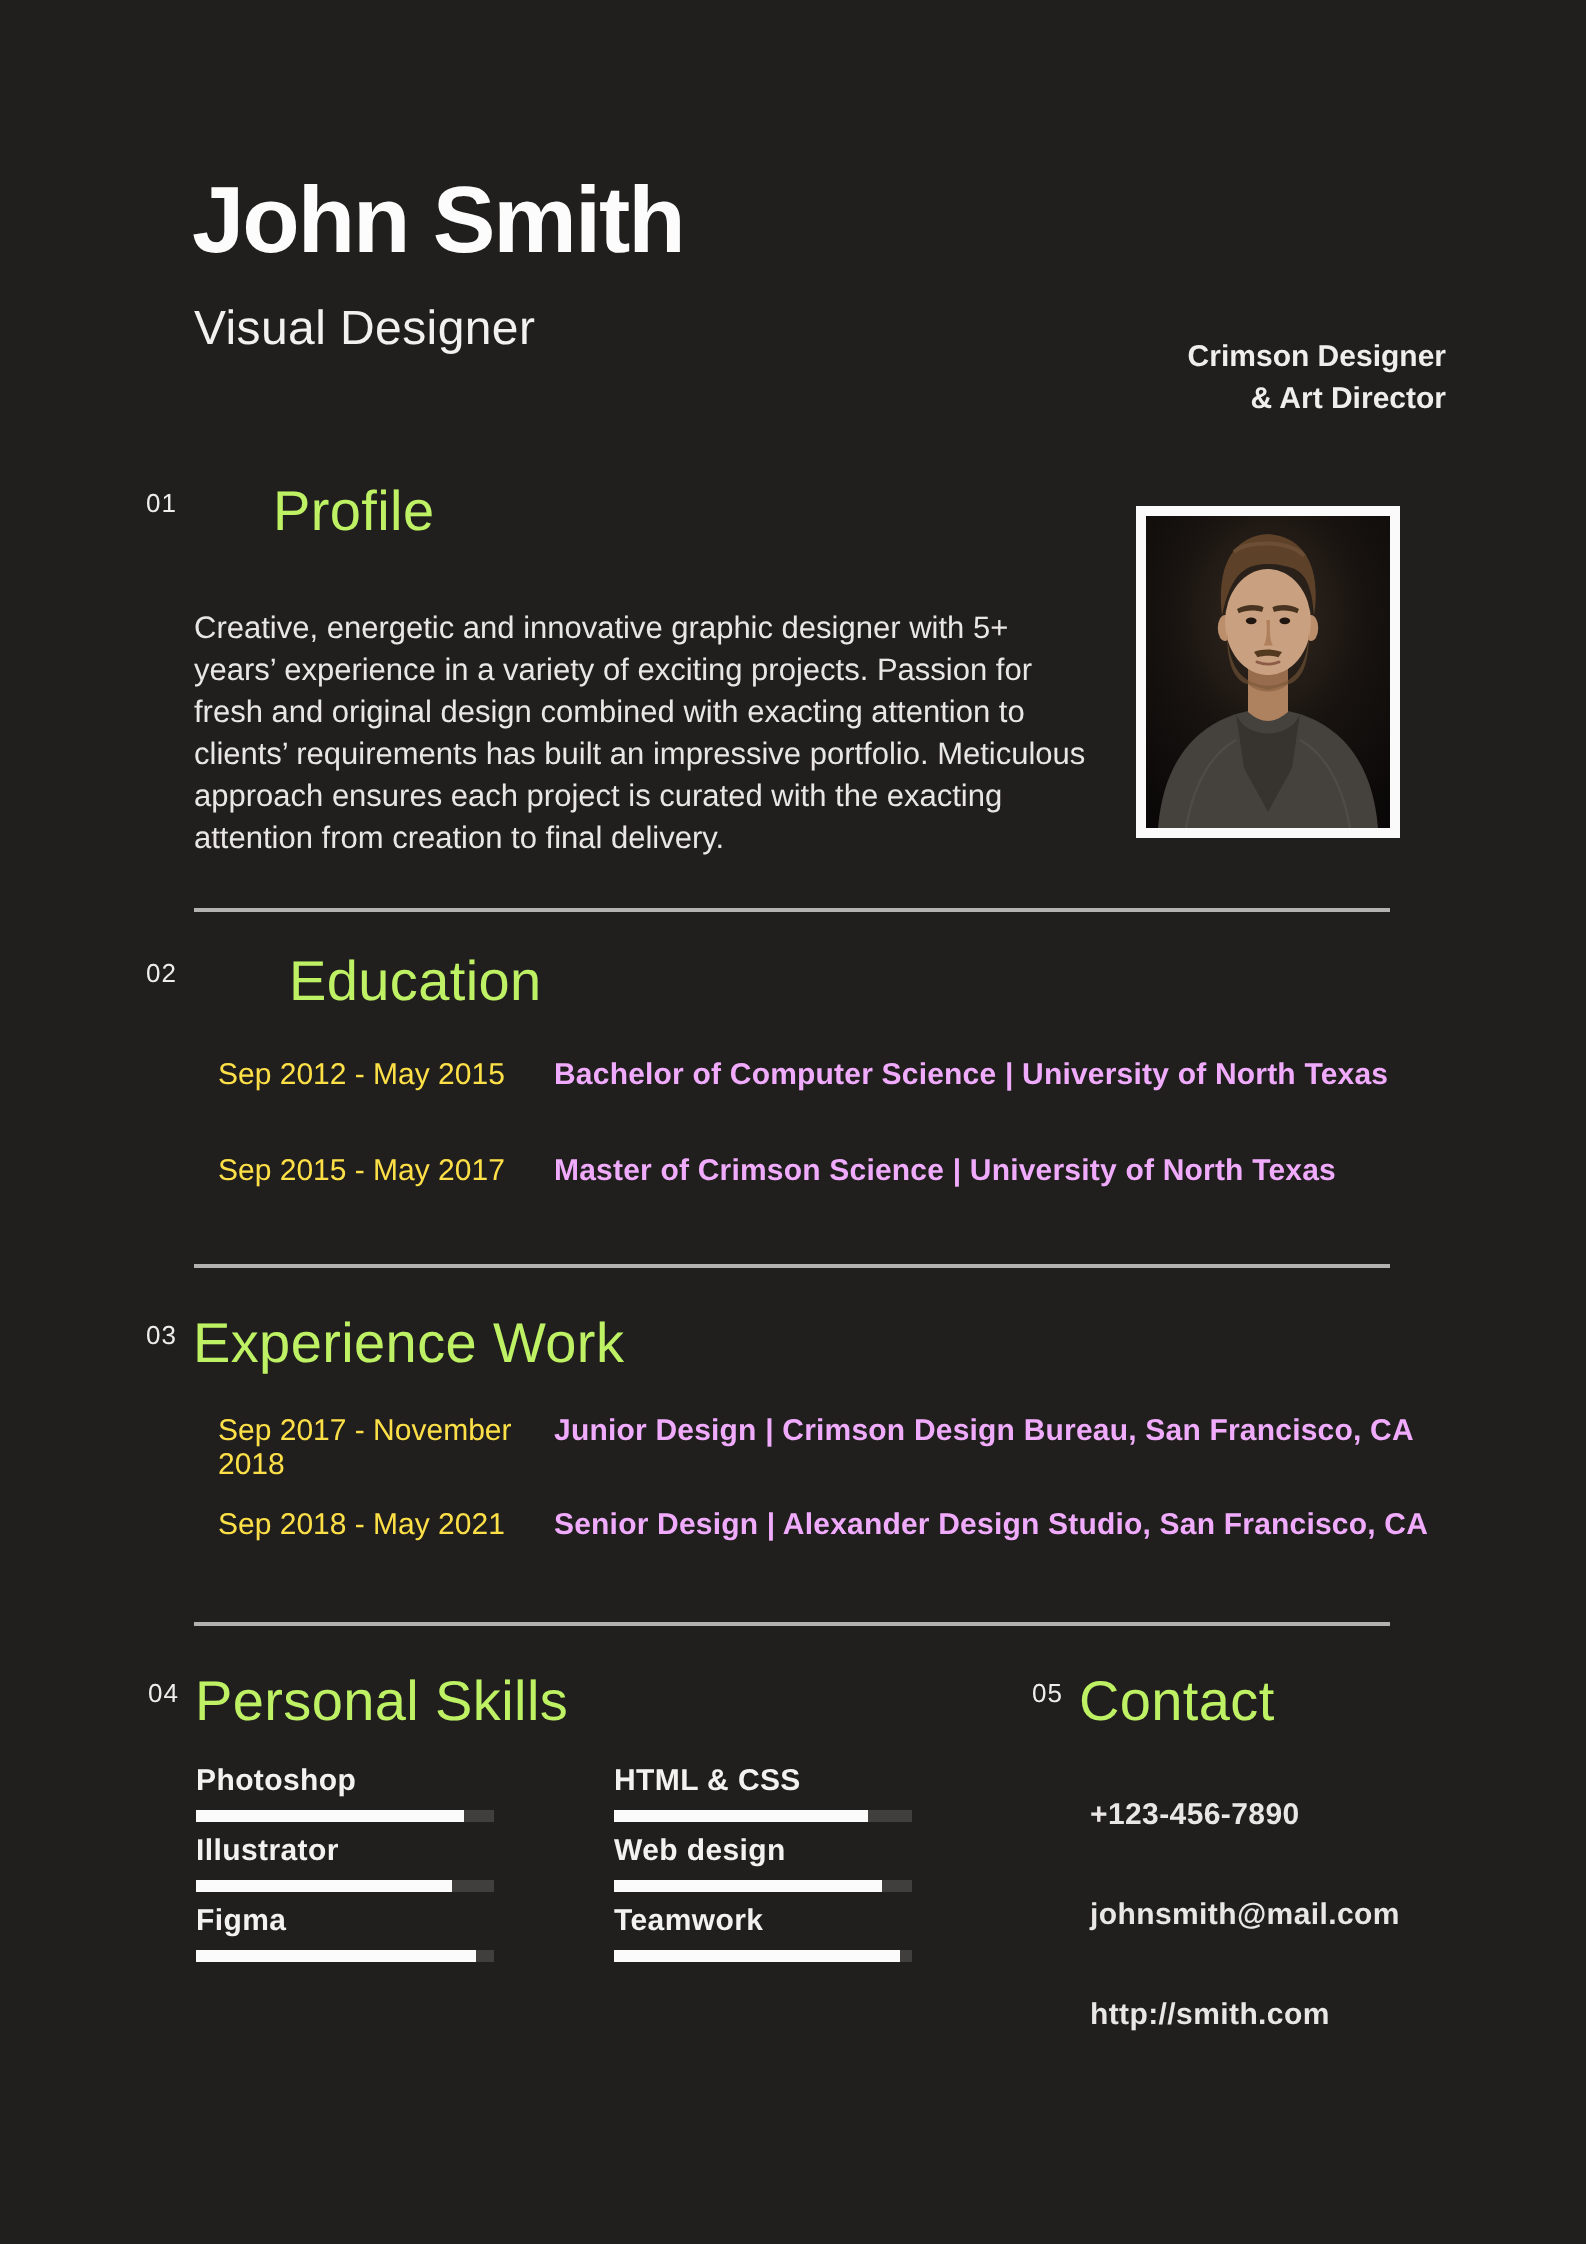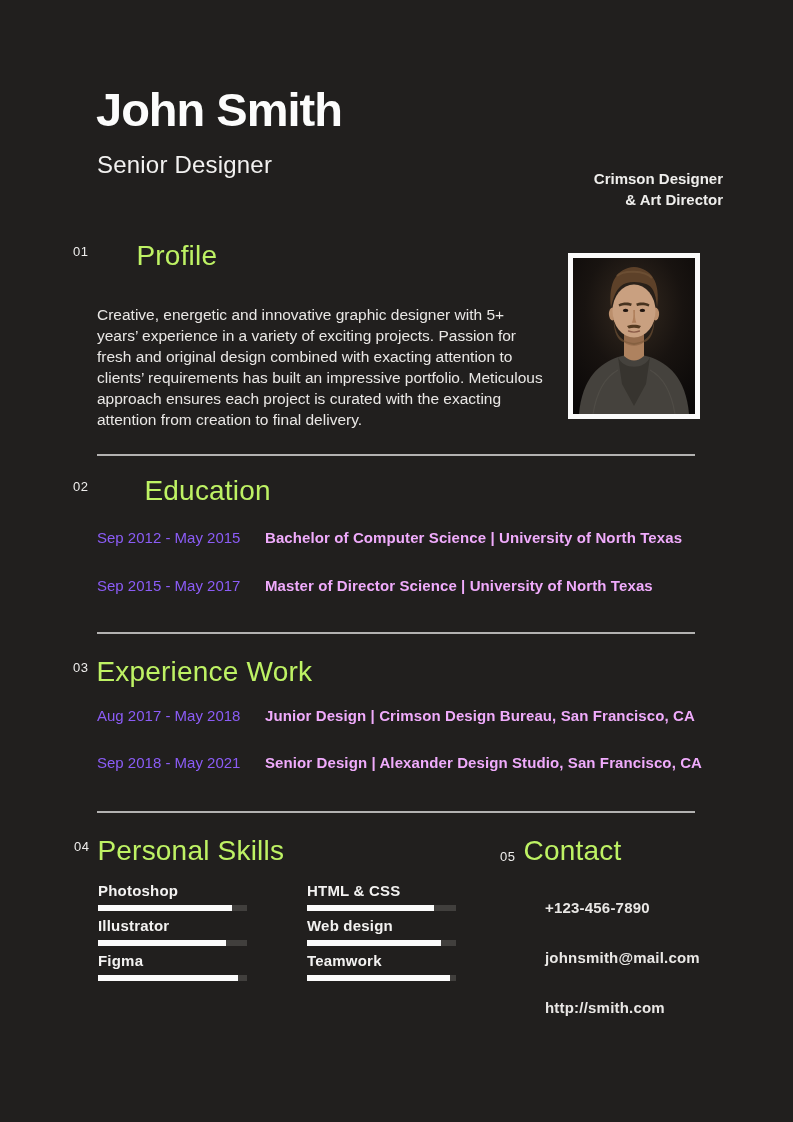--- a/index.html
+++ b/index.html
@@ -60,21 +60,21 @@
   .divider {
     position: absolute; left: 97px; width: 598px; height: 2px;
     background: #b3b2b1;
   }
 
   
   .t-row {
     position: absolute; left: 97px; width: 640px;
     display: flex; align-items: baseline; font-size: 15px;
   }
-  .t-dates { flex: 0 0 152px; font-weight: 400; color: #8b5cf6; }
+  .t-dates { flex: 0 0 152px; font-weight: 400; color: #fde047; margin-left: 12px; }
   .t-desc  { margin-left: 16px; font-weight: bold; color: #f0abfc; letter-spacing: 0.1px; }
 
   
   .skills-col { position: absolute; top: 882px; width: 149px; }
   .skills-col.left  { left: 98px; }
   .skills-col.right { left: 307px; }
   .skill { margin-bottom: 6px; }
   .skill-label {
     font-size: 15px; font-weight: 700; color: #f3f2f1;
     line-height: 17px; margin-bottom: 6px; letter-spacing: 0.2px;
@@ -88,21 +88,21 @@
     font-size: 15px; font-weight: 700; color: #e9e7e5;
     line-height: 15px; margin-bottom: 35px; letter-spacing: 0.2px;
   }
 </style>
 </head>
 <body>
 
 <div class="page">
 
   <h1 class="name-title">John Smith</h1>
-  <div class="role-subtitle">Senior Designer</div>
+  <div class="role-subtitle">Visual Designer</div>
   <div class="tagline">
     <div>Crimson Designer</div>
     <div>&amp; Art Director</div>
   </div>
 
   <div class="sec-head" style="left:73px; top:243px;gap:40px;">
     <span class="sec-num">01</span>
     <h2 class="sec-title">Profile</h2>
   </div>
   <p class="profile-body">Creative, energetic and innovative graphic designer with 5+ years’ experience in a variety of exciting projects. Passion for fresh and original design combined with exacting attention to clients’ requirements has built an impressive portfolio. Meticulous approach ensures each project is curated with the exacting attention from creation to final delivery.</p>
@@ -154,31 +154,31 @@
   <div class="sec-head" style="left:73px; top:478px;gap:48px;">
     <span class="sec-num">02</span>
     <h2 class="sec-title">Education</h2>
   </div>
   <div class="t-row" style="top:529px;">
     <span class="t-dates">Sep 2012 - May 2015</span>
     <span class="t-desc">Bachelor of Computer Science | University of North Texas</span>
   </div>
   <div class="t-row" style="top:577px;">
     <span class="t-dates">Sep 2015 - May 2017</span>
-    <span class="t-desc">Master of Director Science | University of North Texas</span>
+    <span class="t-desc">Master of Crimson Science | University of North Texas</span>
   </div>
 
   <div class="divider" style="top:632px;"></div>
 
   <div class="sec-head" style="left:73px; top:659px;">
     <span class="sec-num">03</span>
     <h2 class="sec-title">Experience Work</h2>
   </div>
   <div class="t-row" style="top:707px;">
-    <span class="t-dates">Aug 2017 - May 2018</span>
+    <span class="t-dates">Sep 2017 - November 2018</span>
     <span class="t-desc">Junior Design | Crimson Design Bureau, San Francisco, CA</span>
   </div>
   <div class="t-row" style="top:754px;">
     <span class="t-dates">Sep 2018 - May 2021</span>
     <span class="t-desc">Senior Design | Alexander Design Studio, San Francisco, CA</span>
   </div>
 
   <div class="divider" style="top:811px;"></div>
 
   <div class="sec-head" style="left:74px; top:838px;">
@@ -221,21 +221,21 @@
       </div>
     </div>
     <div class="skill">
       <div class="skill-label">Teamwork</div>
       <div class="skill-track">
         <div class="skill-fill" style="width: 96%;"></div>
       </div>
     </div>
   </div>
 
-  <div class="sec-head" style="left:500px; top:838px;align-items:flex-end;">
+  <div class="sec-head" style="left:516px; top:838px;">
     <span class="sec-num">05</span>
     <h2 class="sec-title">Contact</h2>
   </div>
   <div class="contact-list">
     <div class="contact-item">+123-456-7890</div>
     <div class="contact-item">johnsmith@mail.com</div>
     <div class="contact-item">http://smith.com</div>
   </div>
 
 </div>

